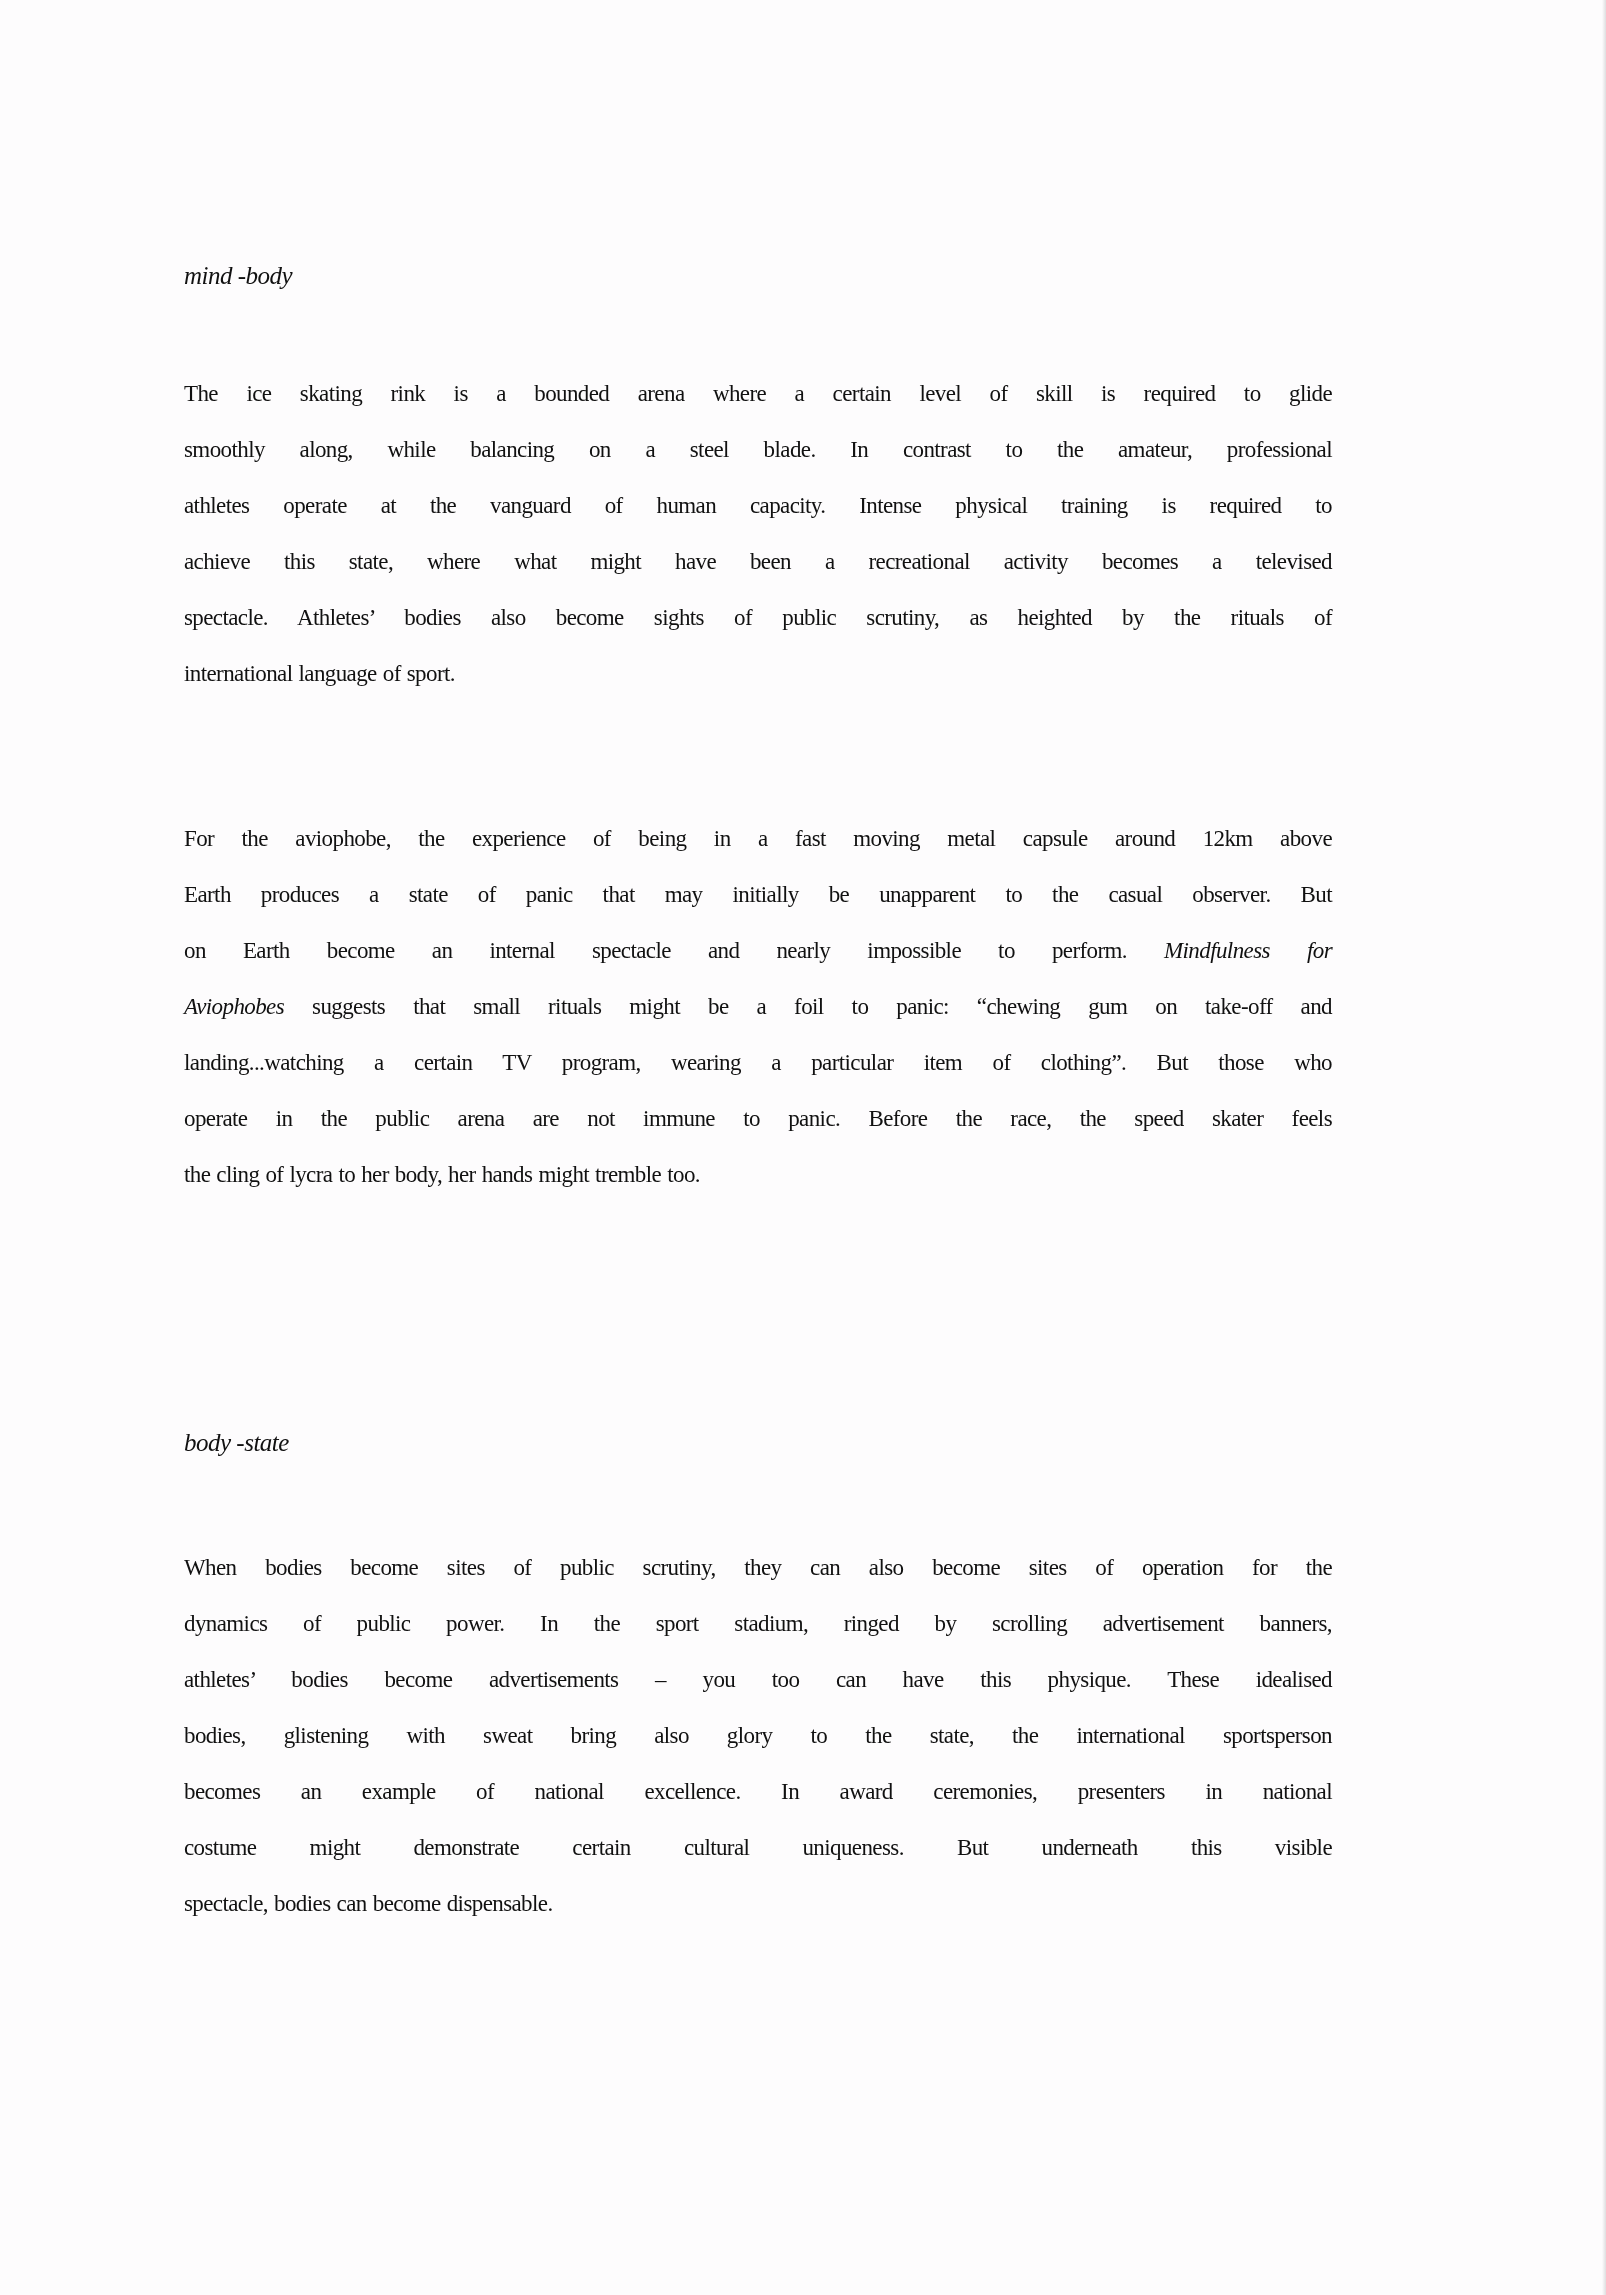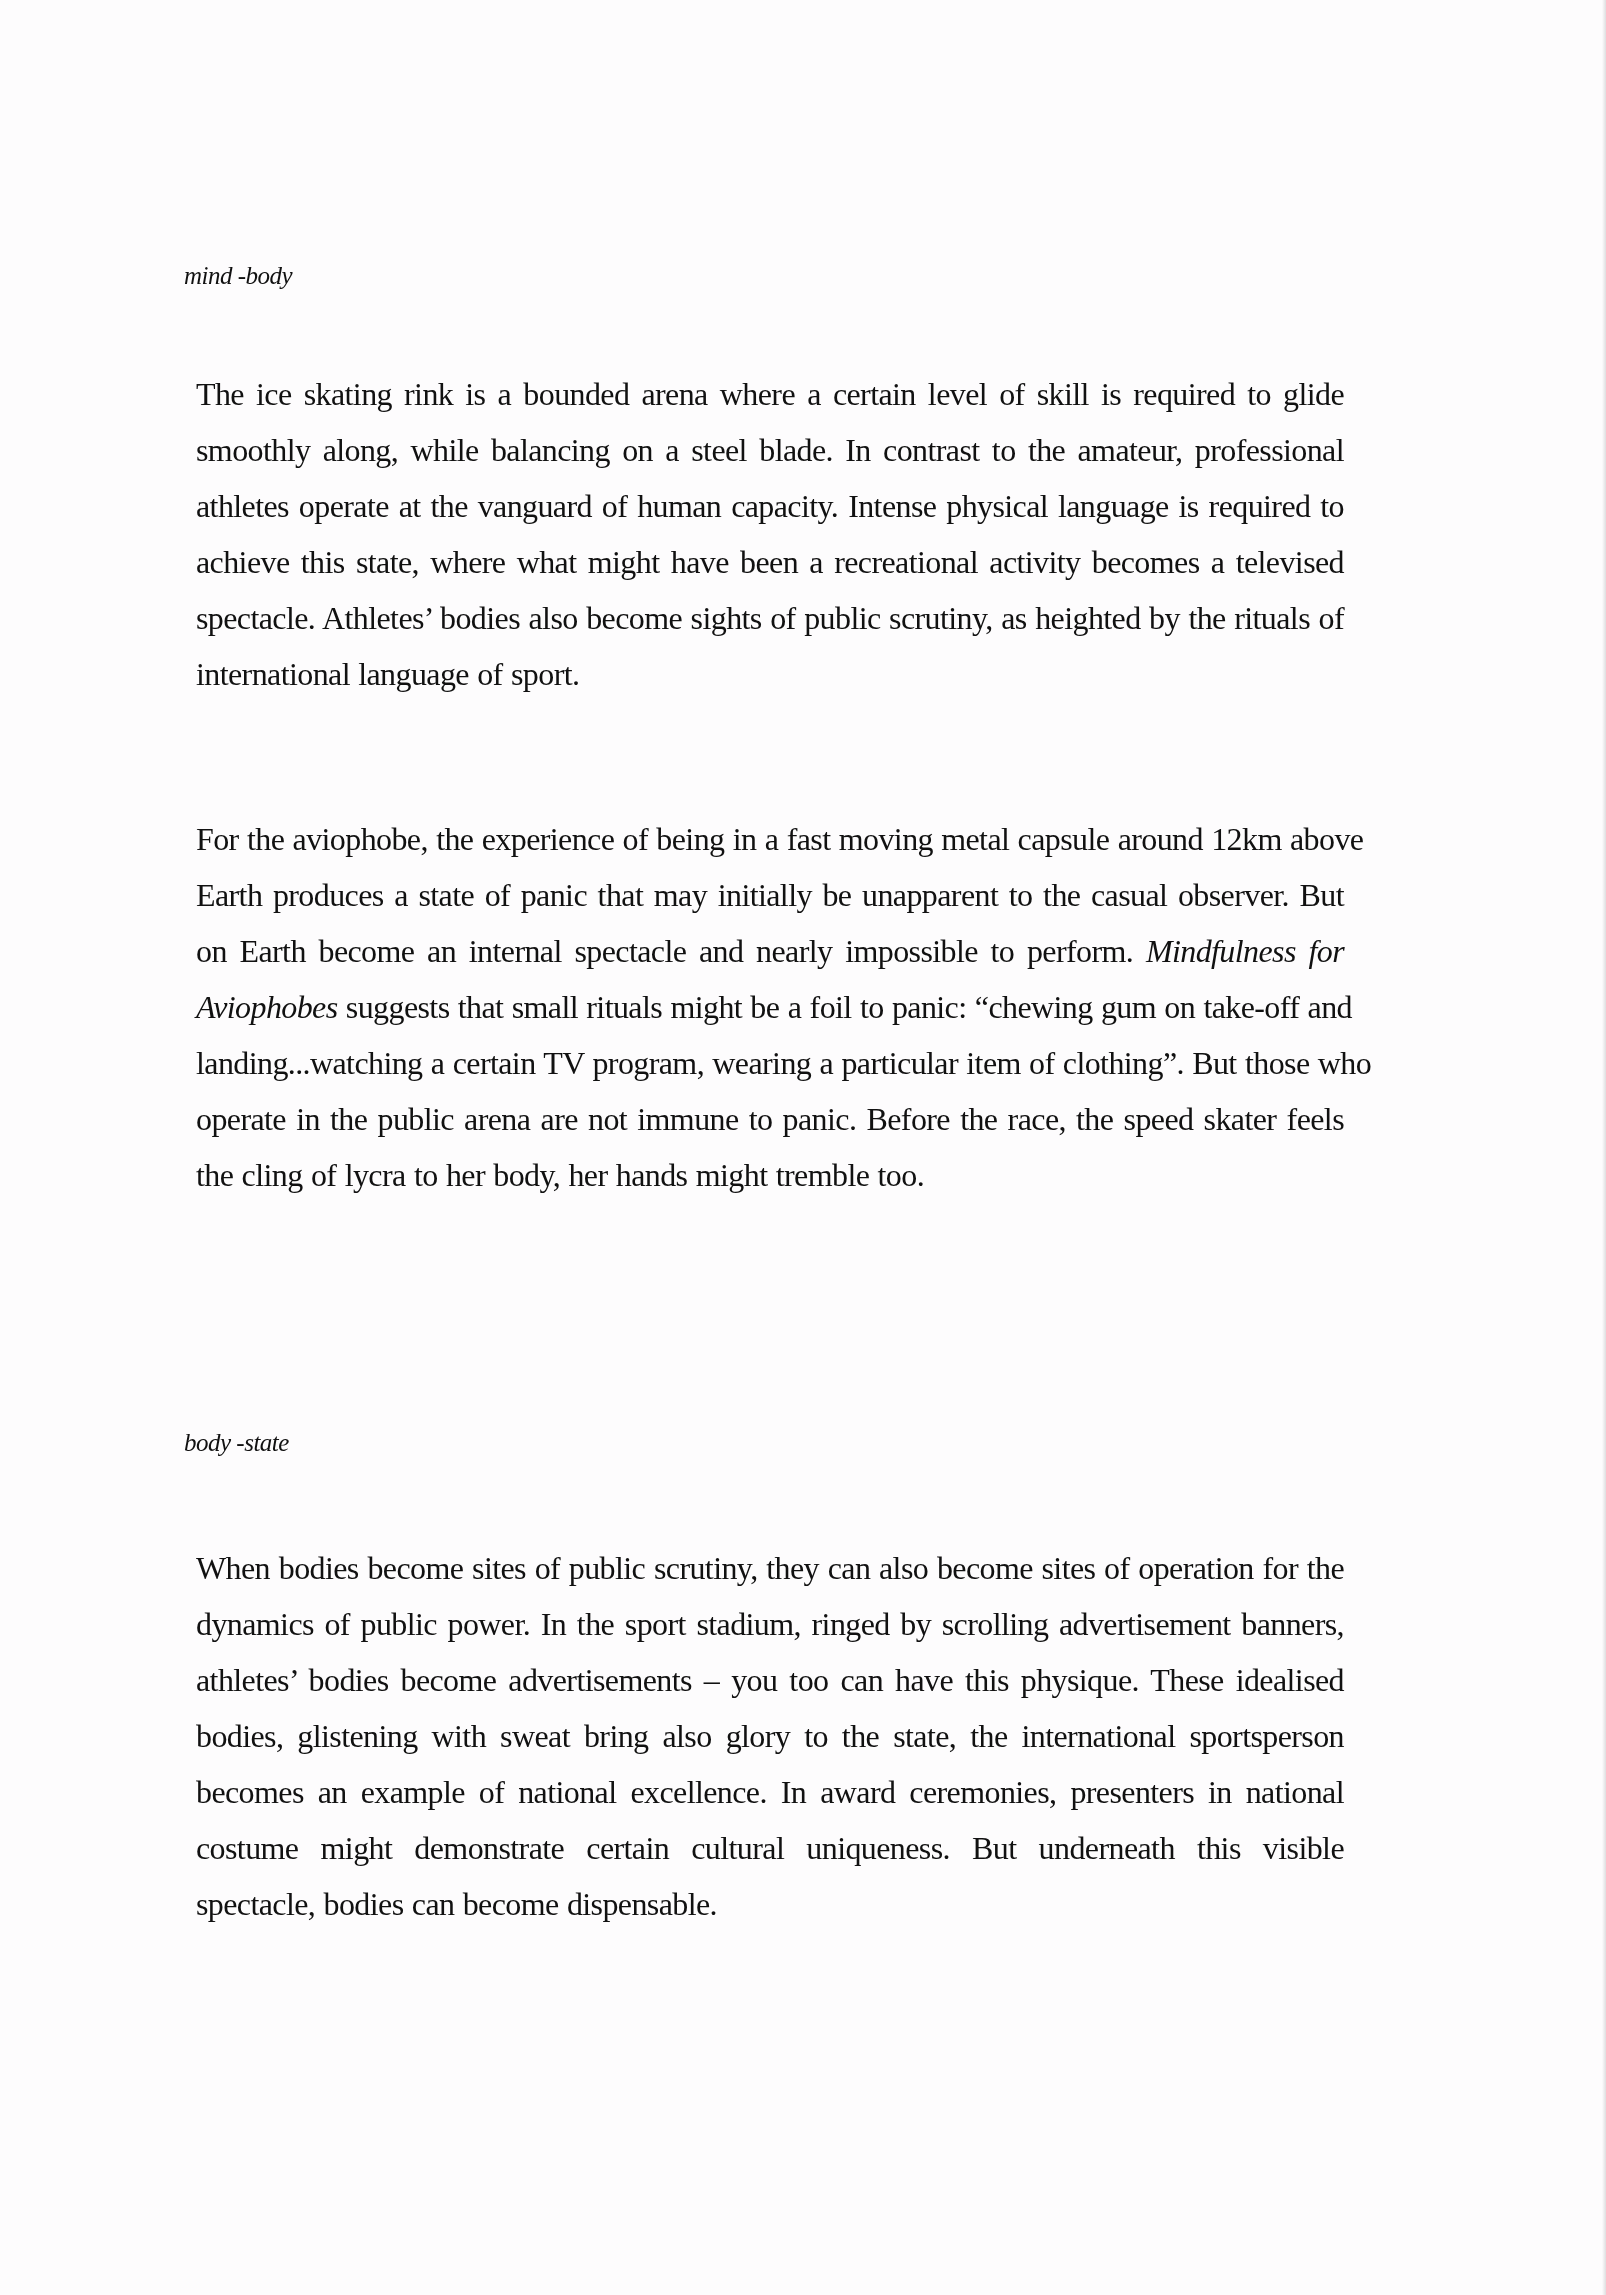--- a/index.html
+++ b/index.html
@@ -40,23 +40,23 @@
     position: absolute;
     left: 0;
     font-style: italic;
     font-size: 25px;
     line-height: 28px;
     white-space: nowrap;
     letter-spacing: -0.5px;
   }
   .para {
     position: absolute;
-    left: 12px;
+    left: 0;
     width: 1148px;
-    font-size: 32px;
+    font-size: 23px;
     line-height: 56px;
     text-align: justify;
     text-align-last: left;
     letter-spacing: -0.6px;
     word-spacing: 0.9px;
   }
   .line {
     display: block;
     white-space: nowrap;
     text-align-last: justify;
@@ -81,21 +81,21 @@
 <div class="page" style="background: rgb(253, 252, 253);">
   <div class="page-edge"></div>
 
   <div class="content">
 
     <div id="heading-1" class="heading">mind -body</div>
 
     <div id="para-1" class="para">
       <span class="line">The ice skating rink is a bounded arena where a certain level of skill is required to glide</span>
       <span class="line">smoothly along, while balancing on a steel blade. In contrast to the amateur, professional</span>
-      <span class="line">athletes operate at the vanguard of human capacity. Intense physical language is required to</span>
+      <span class="line">athletes operate at the vanguard of human capacity. Intense physical training is required to</span>
       <span class="line">achieve this state, where what might have been a recreational activity becomes a televised</span>
       <span class="line">spectacle. Athletes’ bodies also become sights of public scrutiny, as heighted by the rituals of</span>
       <span class="line last">international language of sport.</span>
     </div>
 
     <div id="para-2" class="para">
       <span class="line">For the aviophobe, the experience of being in a fast moving metal capsule around 12km above</span>
       <span class="line">Earth produces a state of panic that may initially be unapparent to the casual observer. But</span>
       <span class="line">
         <span>on Earth become an internal spectacle and nearly impossible to perform.  </span><span class="em">Mindfulness for</span><span></span>

